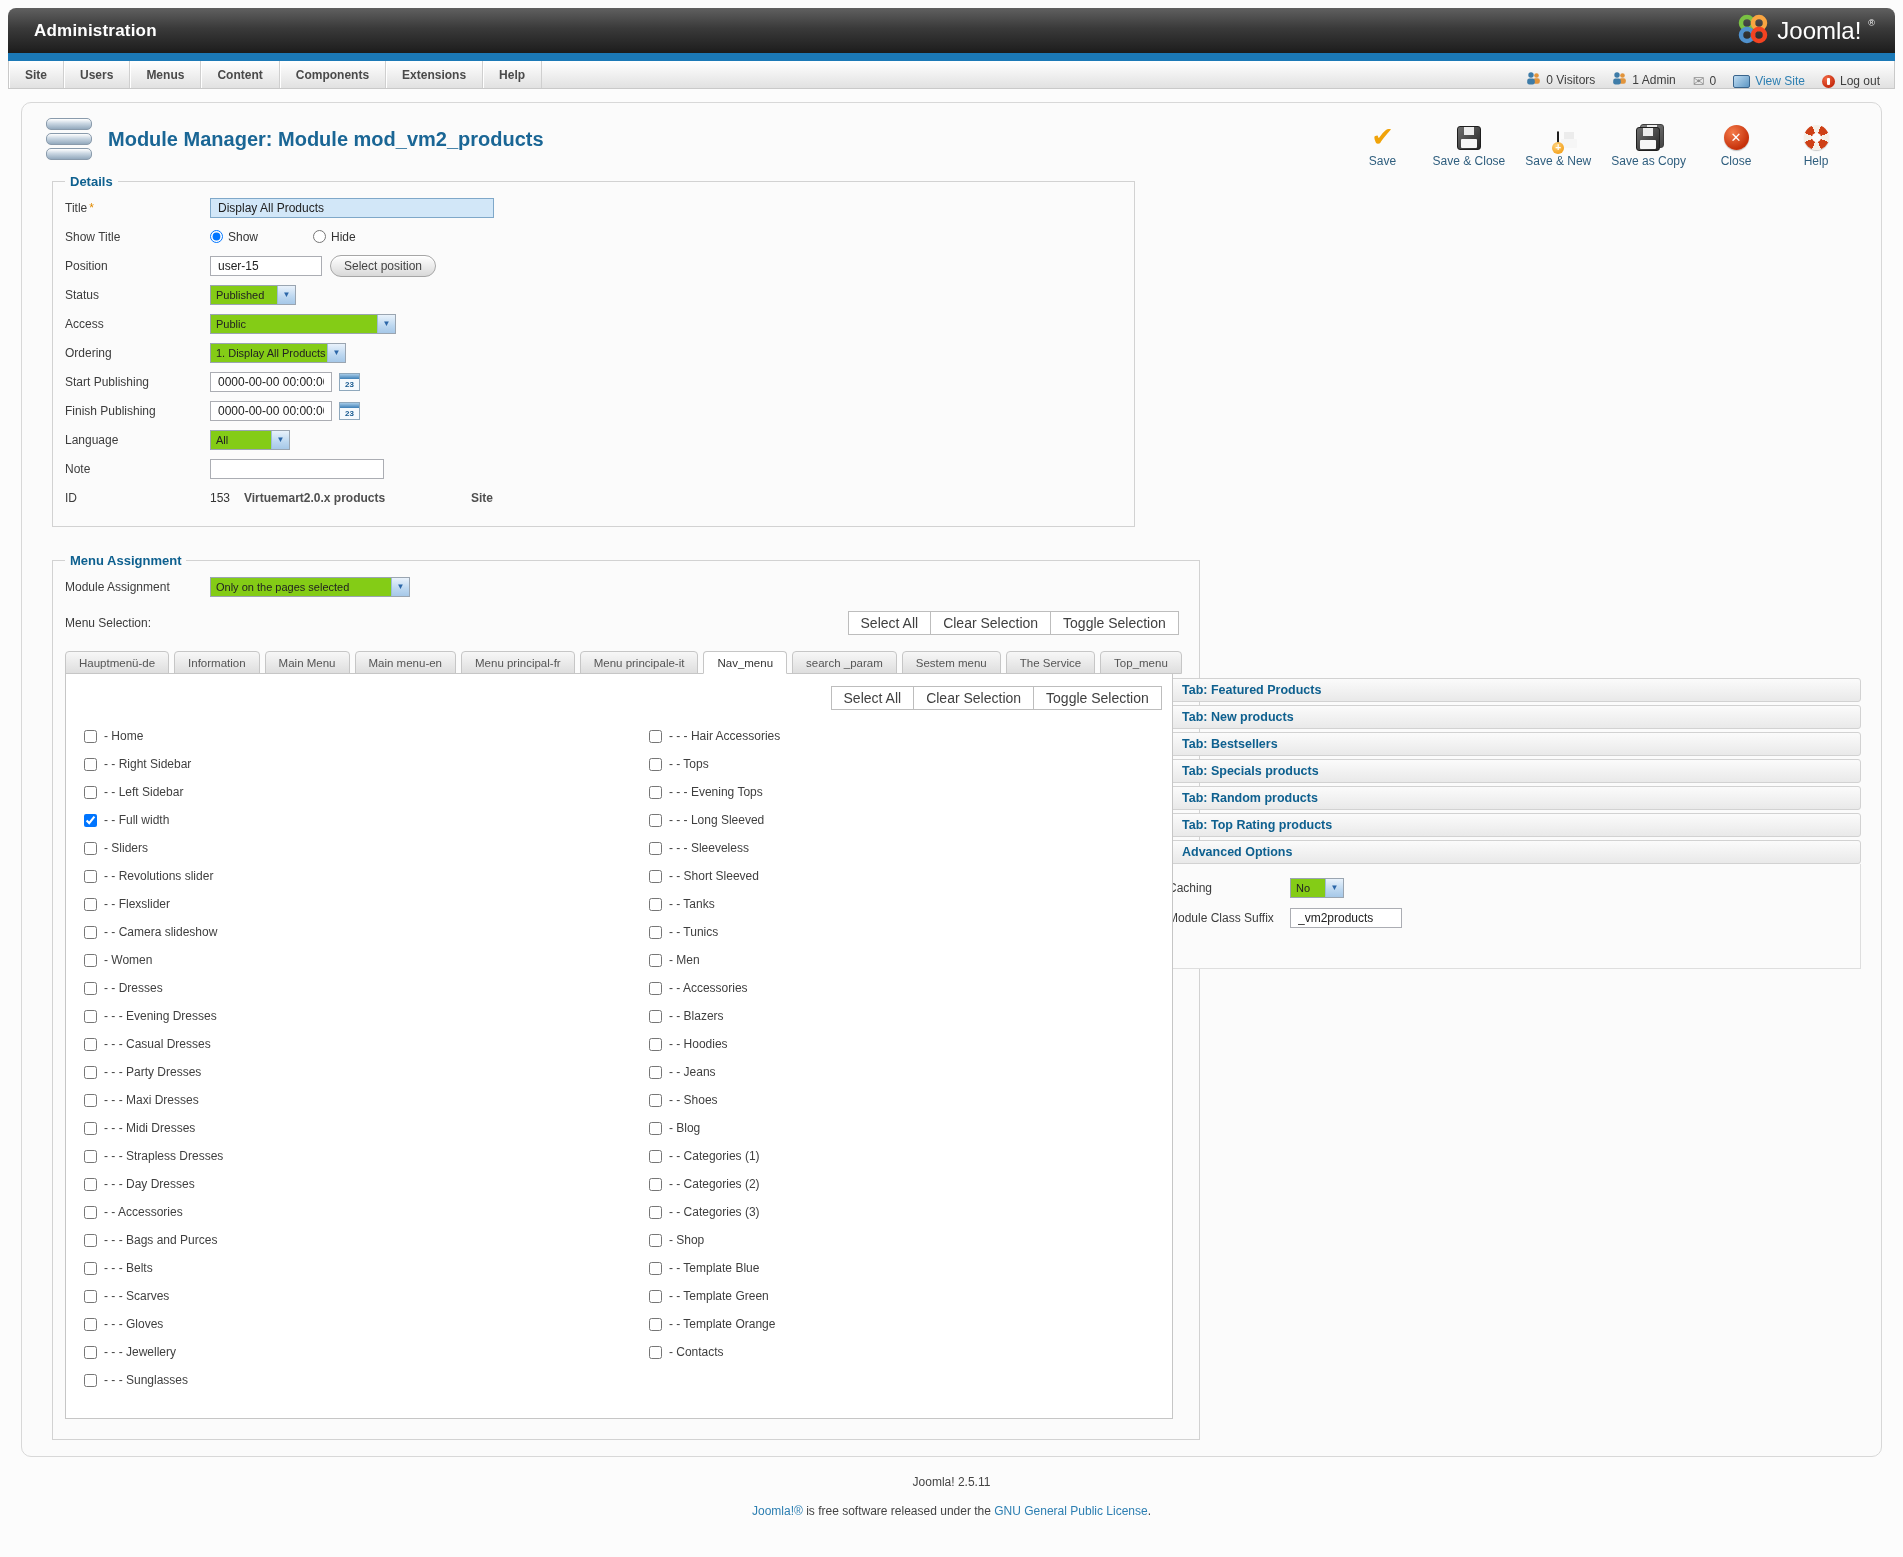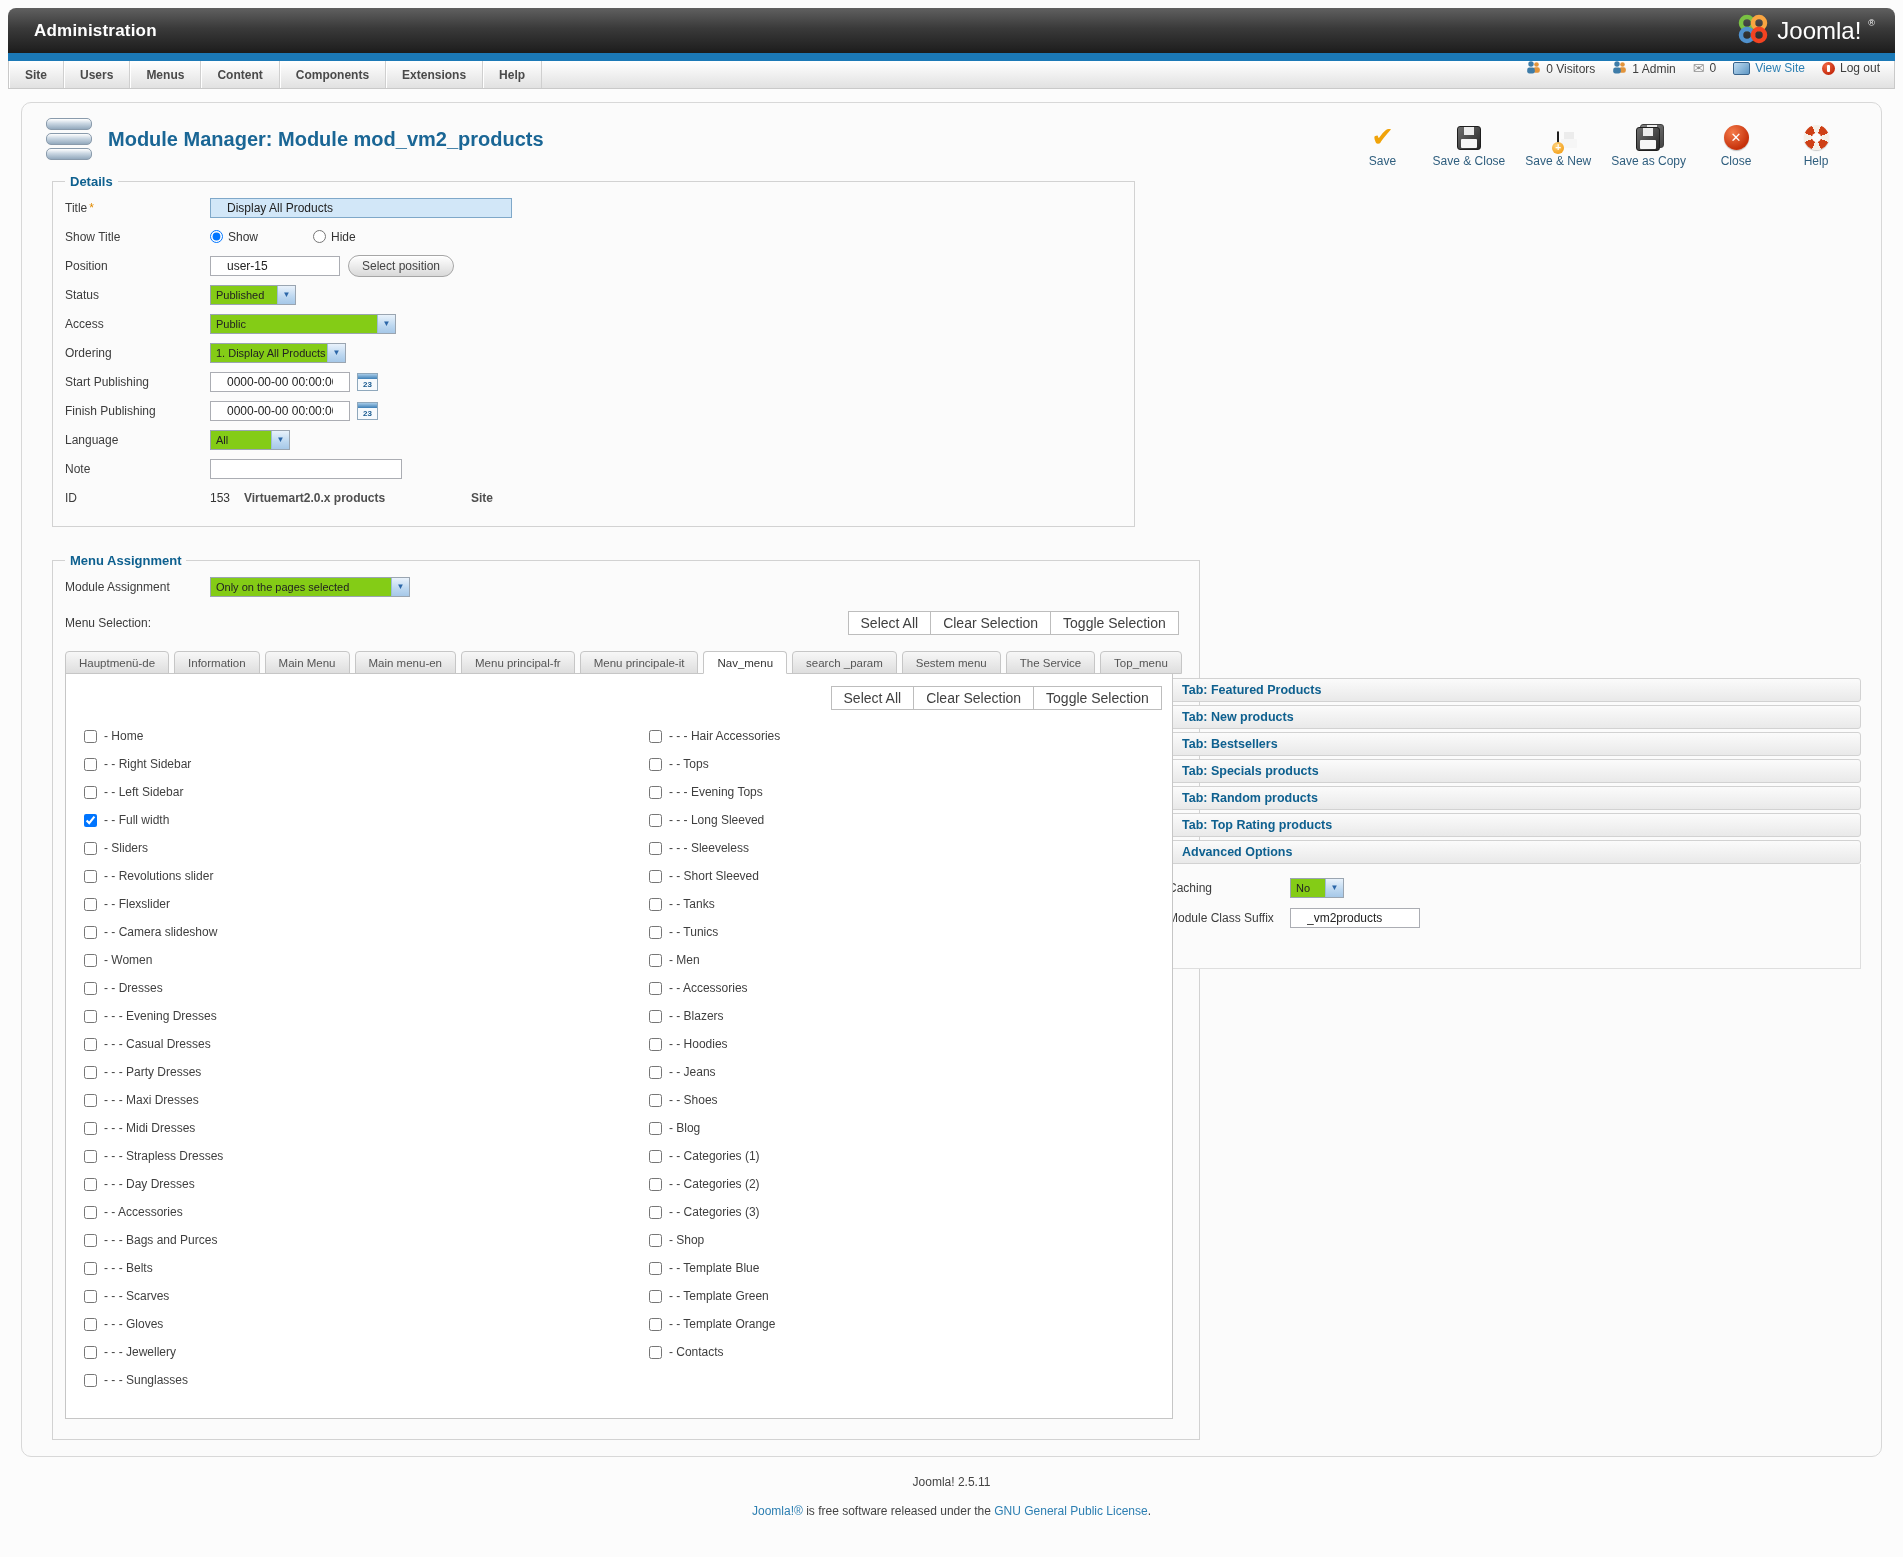--- a/index.html
+++ b/index.html
@@ -13,21 +13,21 @@
   .brand-text{font-size:24px;color:#fff;}
   .brand-reg{font-size:9px;color:#fff;vertical-align:top;position:relative;top:-8px;}
   .bluebar{height:8px;background:#1B79B7;}
 
   
   .menubar{height:27px;background:linear-gradient(#FFFFFF,#E1E1E1);border:1px solid #C9C9C9;border-top:none;
            display:flex;align-items:stretch;justify-content:space-between;}
   .mb-left{display:flex;}
   .mb-item{display:flex;align-items:center;padding:0 16px;font-size:12px;font-weight:bold;color:#4A4A4A;
            border-right:1px solid #CFCFCF;box-shadow:inset 1px 0 0 #fff;cursor:pointer;}
-  .mb-right{display:flex;align-items:flex-start;gap:17px;padding-right:14px;font-size:12px;color:#3E3E3E;}
+  .mb-right{display:flex;align-items:flex-end;gap:17px;padding-right:14px;font-size:12px;color:#3E3E3E;}
   .status-item{display:flex;align-items:center;gap:5px;cursor:pointer;white-space:nowrap;}
   .link{color:#2D7FB2;}
   .env{font-size:14px;color:#8D8D8D;line-height:10px;}
   .monitor{display:inline-block;width:15px;height:11px;border:1px solid #39648C;border-radius:2px;
            background:linear-gradient(135deg,#BFDCF2,#5E97C4);}
   .logout-ic{display:inline-block;width:13px;height:13px;border-radius:50%;position:relative;
              background:radial-gradient(circle at 35% 30%,#F26A45,#C3270B 75%);}
   .logout-ic::after{content:"";position:absolute;left:5.5px;top:3px;width:2.5px;height:7px;background:#fff;border-radius:1px;}
 
   
@@ -67,21 +67,21 @@
   .leftcol{width:1093px;flex:none;}
   .rightcol{flex:1;margin-left:22px;margin-top:36px;}
 
   fieldset{border:1px solid #D2D2D2;margin:4px 0 0 10px;padding:4px 12px 14px;}
   fieldset.ma{margin-top:26px;padding-bottom:20px;}
   legend{font-size:13px;font-weight:bold;color:#0E608F;padding:0 5px;}
 
   .frow{display:flex;align-items:center;min-height:29px;font-size:12px;}
   .flabel{width:145px;flex:none;color:#3C3C3C;}
   .req{color:#E08A00;margin-left:2px;}
-  input.text{height:16px;border:1px solid #ABADB3;padding:1px 16px;font:12px "Liberation Sans",sans-serif;color:#222;background:#fff;}
+  input.text{height:16px;border:1px solid #ABADB3;padding:1px 7px;font:12px "Liberation Sans",sans-serif;color:#222;background:#fff;}
   input.hl{background:#D2E7F8;border-color:#7FA8C9;width:268px;}
   .in-pos{width:96px;}
   .in-date{width:106px;margin-right:7px;}
   .in-note{width:158px;}
   .in-suffix{width:96px;font-size:11px;}
   .radio-item{display:flex;align-items:center;margin-right:55px;}
   .radio-item input{margin:0 5px 0 0;}
 
   .fakeselect{display:inline-flex;align-items:center;height:20px;border:1px solid #9AA5B1;background:#84cc16;box-sizing:border-box;cursor:pointer;}
   .fs-text{padding:0 8px 0 5px;font-size:11px;color:#222;flex:1;white-space:nowrap;overflow:hidden;}

